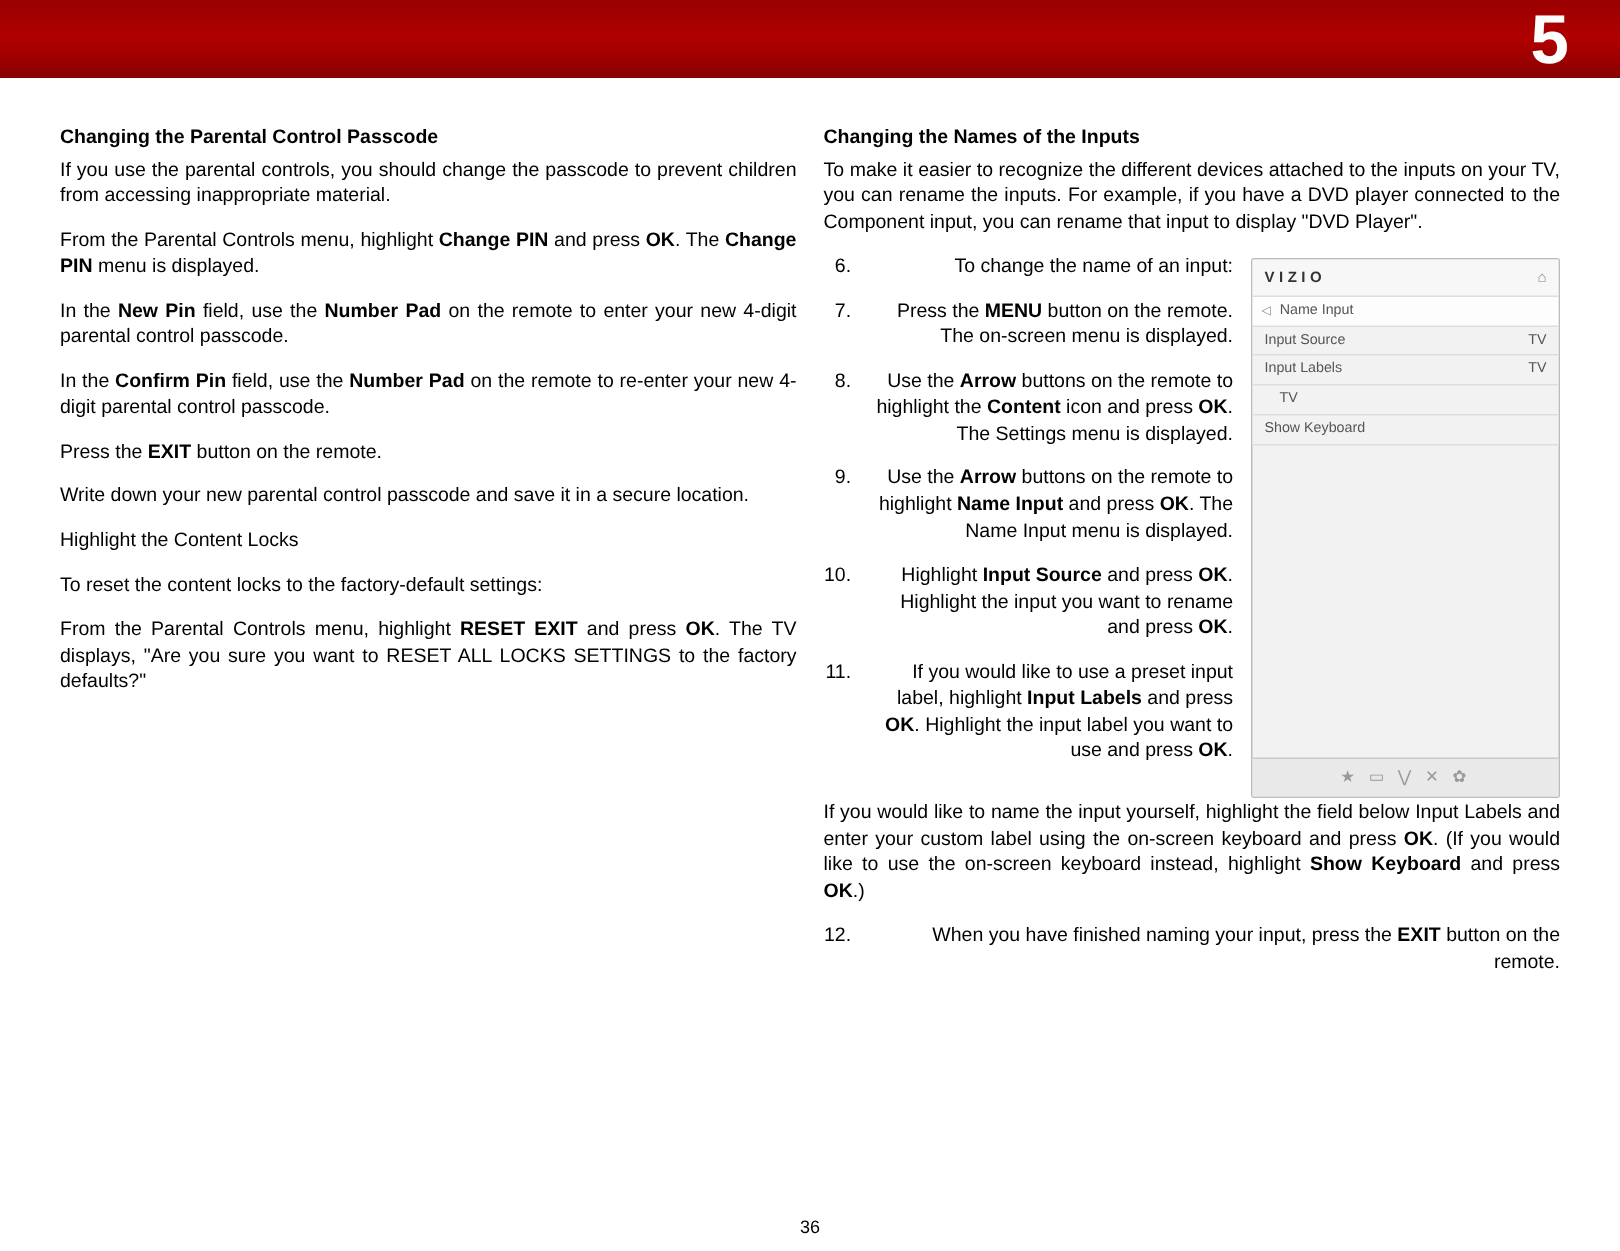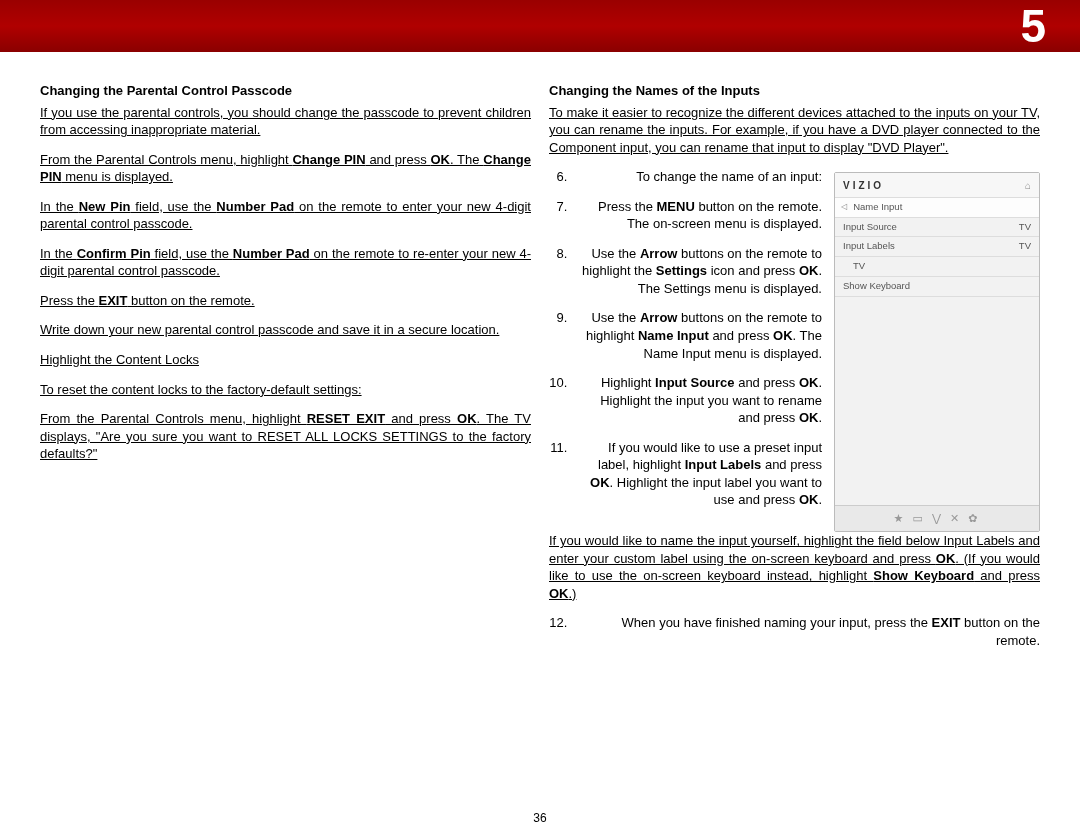--- a/index.html
+++ b/index.html
@@ -38,21 +38,20 @@
     min-width: 0;
   }
   .h2 {
     font-weight: bold;
     font-size: 13px;
     margin-bottom: 4px;
   }
   .p {
     margin-bottom: 12px;
     text-align: justify;
-    text-decoration: underline;
   }
   .p b { font-weight: bold; }
   ol {
     list-style-position: outside;
     padding-left: 22px;
     text-align: right;
   }
   ol li {
     margin-bottom: 12px;
     padding-left: 4px;
@@ -208,21 +207,21 @@
       <div class="osd-fill"></div>
       <div class="osd-foot">★  ▭  ⋁  ✕  ✿</div>
     </div>
 
     <ol start="6">
       <li><span>To change the name of an input:</span></li>
       <li>
         <span>Press the </span><b>MENU</b><span> button on the remote. The on-screen menu is displayed.</span>
       </li>
       <li>
-        <span>Use the </span><b>Arrow</b><span> buttons on the remote to highlight the </span><b>Settings</b><span> icon and press </span><b>OK</b><span>. The Settings menu is displayed.</span>
+        <span>Use the </span><b>Arrow</b><span> buttons on the remote to highlight the </span><b>Content</b><span> icon and press </span><b>OK</b><span>. The Settings menu is displayed.</span>
       </li>
       <li>
         <span>Use the </span><b>Arrow</b><span> buttons on the remote to highlight </span><b>Name Input</b><span> and press </span><b>OK</b><span>. The Name Input menu is displayed.</span>
       </li>
       <li>
         <span>Highlight </span><b>Input Source</b><span> and press </span><b>OK</b><span>. Highlight the input you want to rename and press </span><b>OK</b><span>.</span>
       </li>
       <li>
         <span>If you would like to use a preset input label, highlight </span><b>Input Labels</b><span> and press </span><b>OK</b><span>. Highlight the input label you want to use and press </span><b>OK</b><span>.</span>
       </li>

